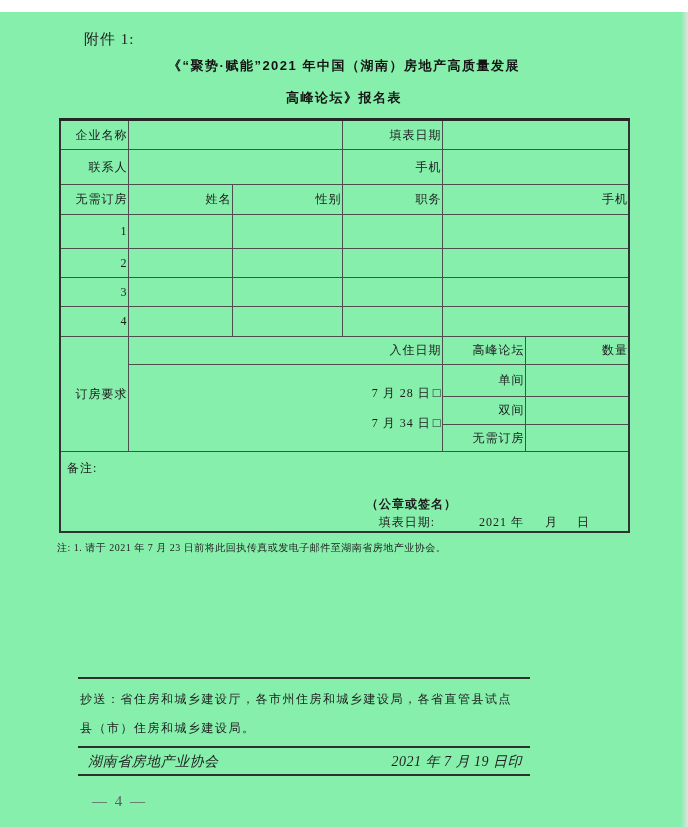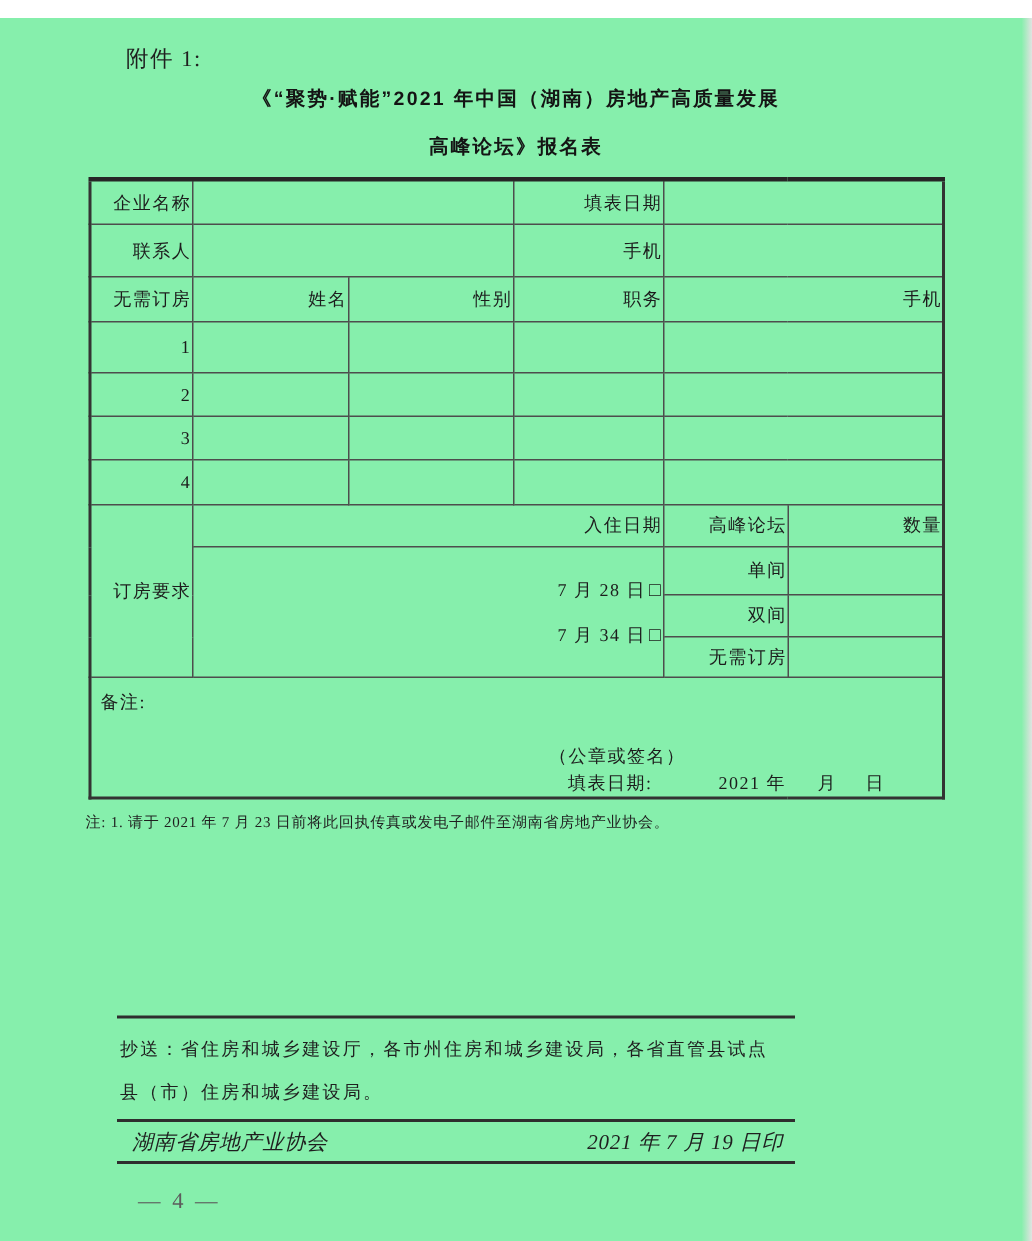--- a/index.html
+++ b/index.html
@@ -36,21 +36,21 @@
     border:2px solid #333; border-top:3px solid #262626;
   }
   table.form-table td {
     border:1px solid #4d4d4d;
     text-align:right; vertical-align:middle;
     font-size:12px; padding:0; letter-spacing:1px;
     overflow:hidden; color:#1c1c1c;
   }
   td.cell-remarks { text-align:left; vertical-align:top; position:relative; }
   .remarks-label { position:absolute; left:6px; top:8px; letter-spacing:1px; }
-  .seal-label { position:absolute; left:305px; top:44px; }
+  .seal-label { position:absolute; left:305px; top:44px;font-weight:bold; }
   .fill-date-line { position:absolute; right:38px; top:62px; white-space:nowrap; }
   .fill-date-line .gap-lg { margin-left:40px; }
   .fill-date-line .gap-md { margin-left:17px; }
   .fill-date-line .gap-sm { margin-left:15px; }
   .date-cell div { line-height:30px; }
   .cb { margin-left:2px; font-size:13px; }
 
   .note {
     position:absolute; left:57px; top:529px;
     font-size:10px; letter-spacing:0.5px; white-space:nowrap;

